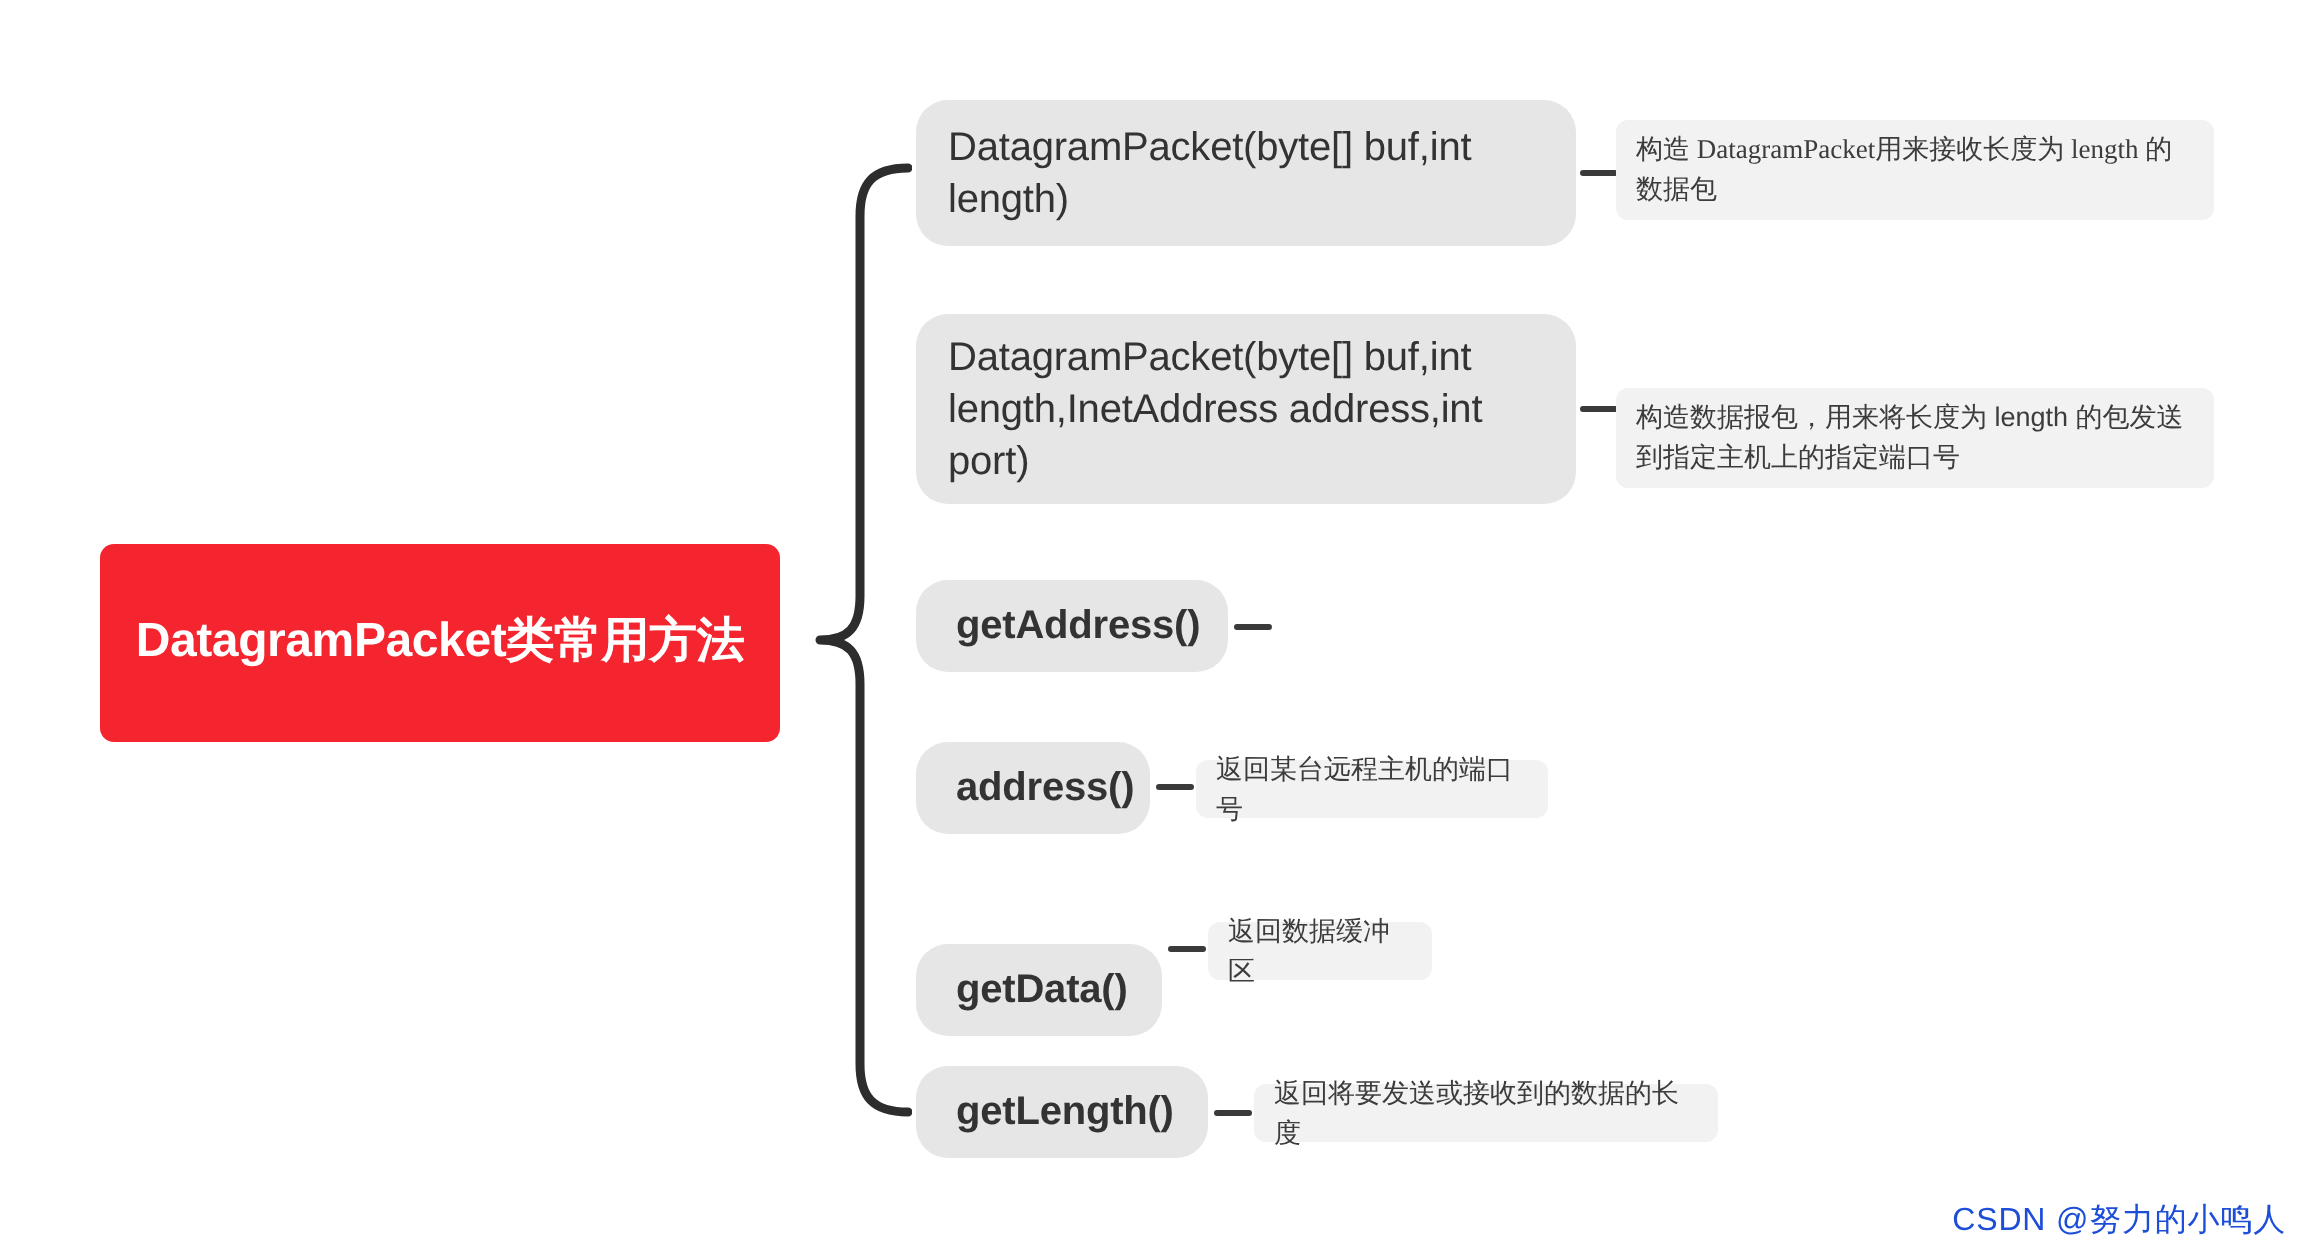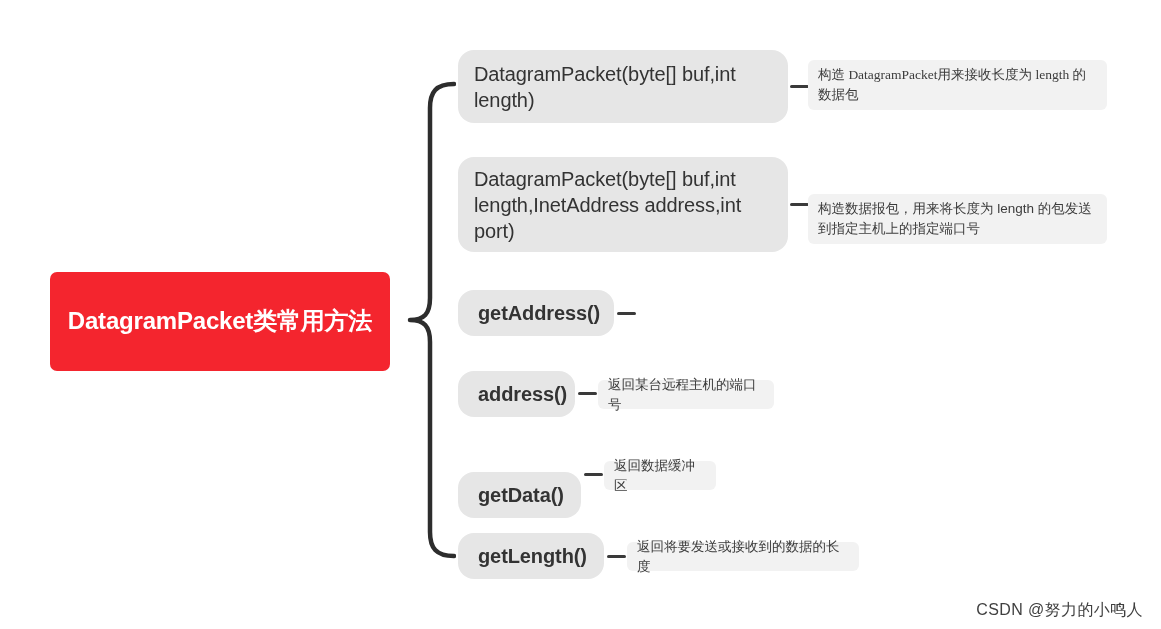--- a/index.html
+++ b/index.html
@@ -98,21 +98,21 @@
     line-height: 1.45;
     color: #3c3c3c;
   }
 
   
   .watermark {
     position: absolute;
     right: 18px;
     bottom: 8px;
     font-size: 16px;
-    color: #404040;
+    color: #1d4ed8;
     letter-spacing: 0.4px;
     white-space: nowrap;
   }
 </style>
 </head>
 <body>
 
 <div id="canvas">
 
   <div class="root-node">

